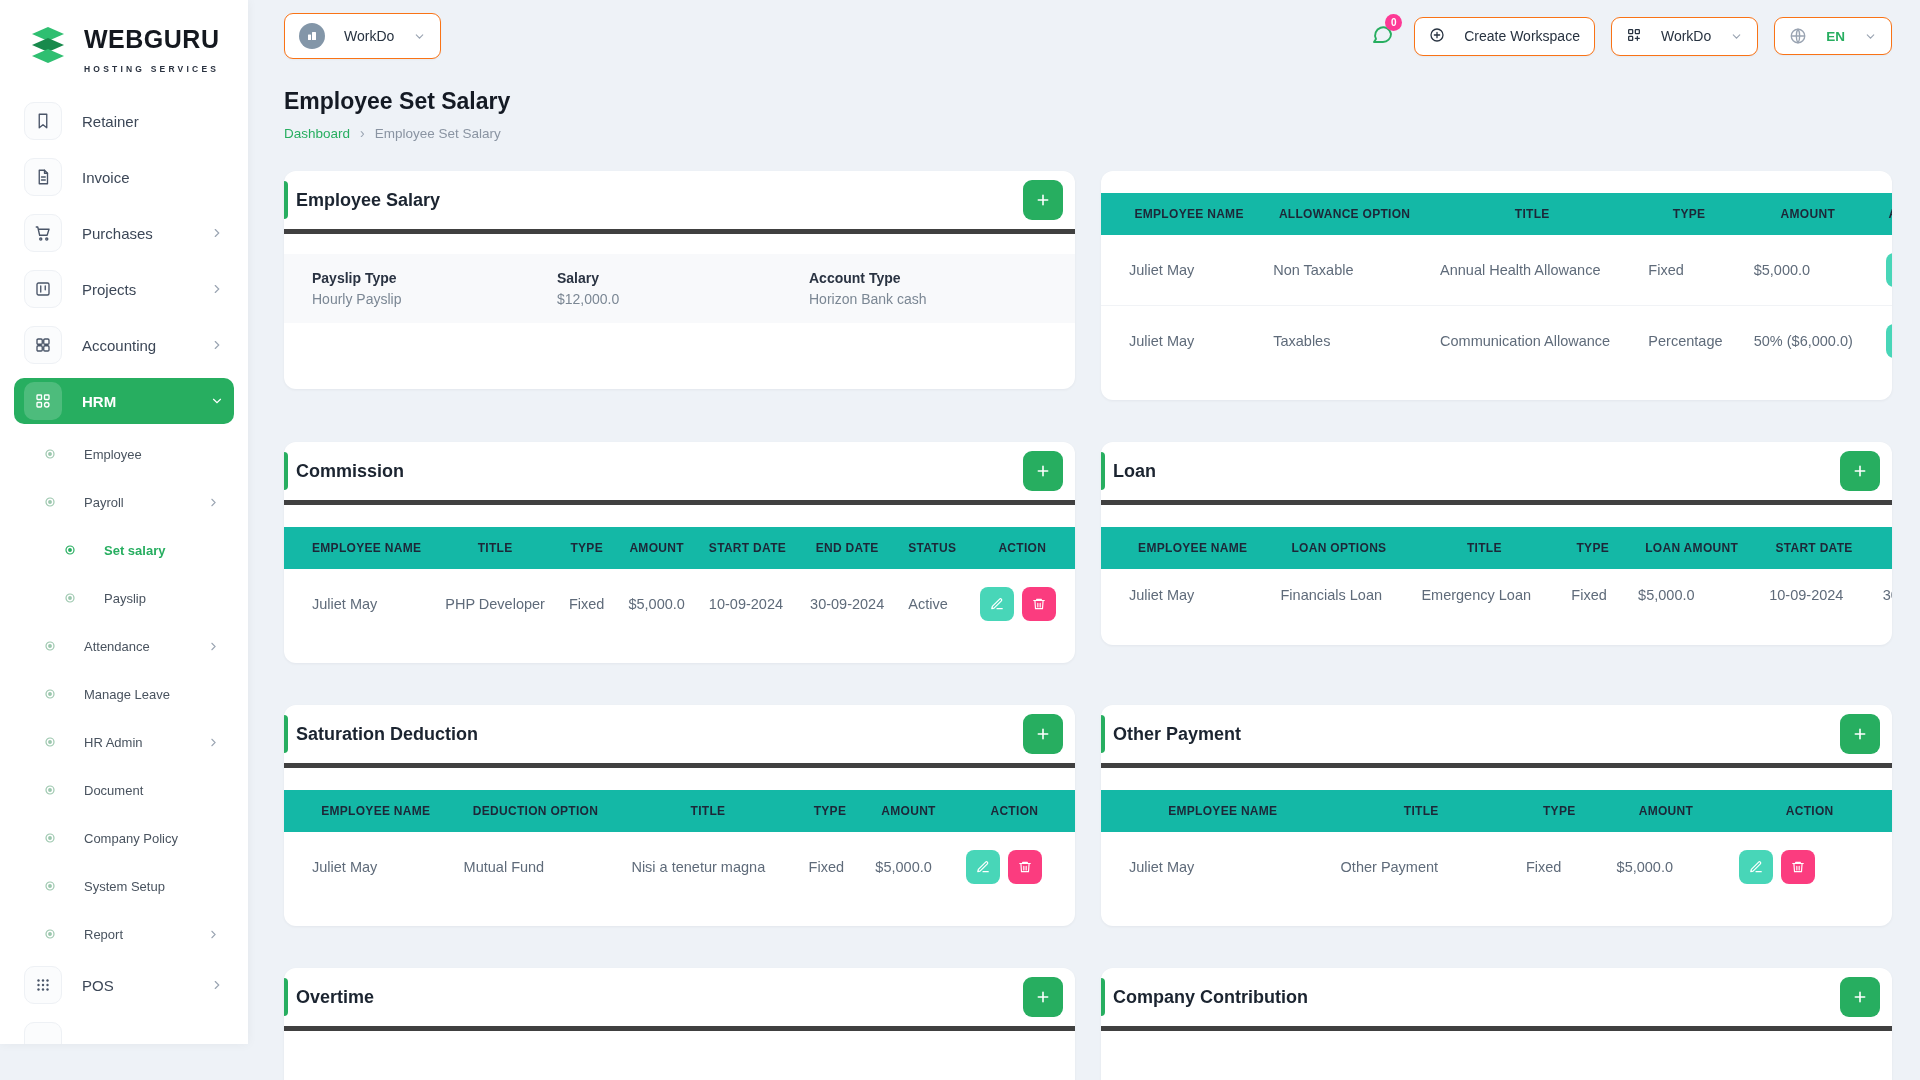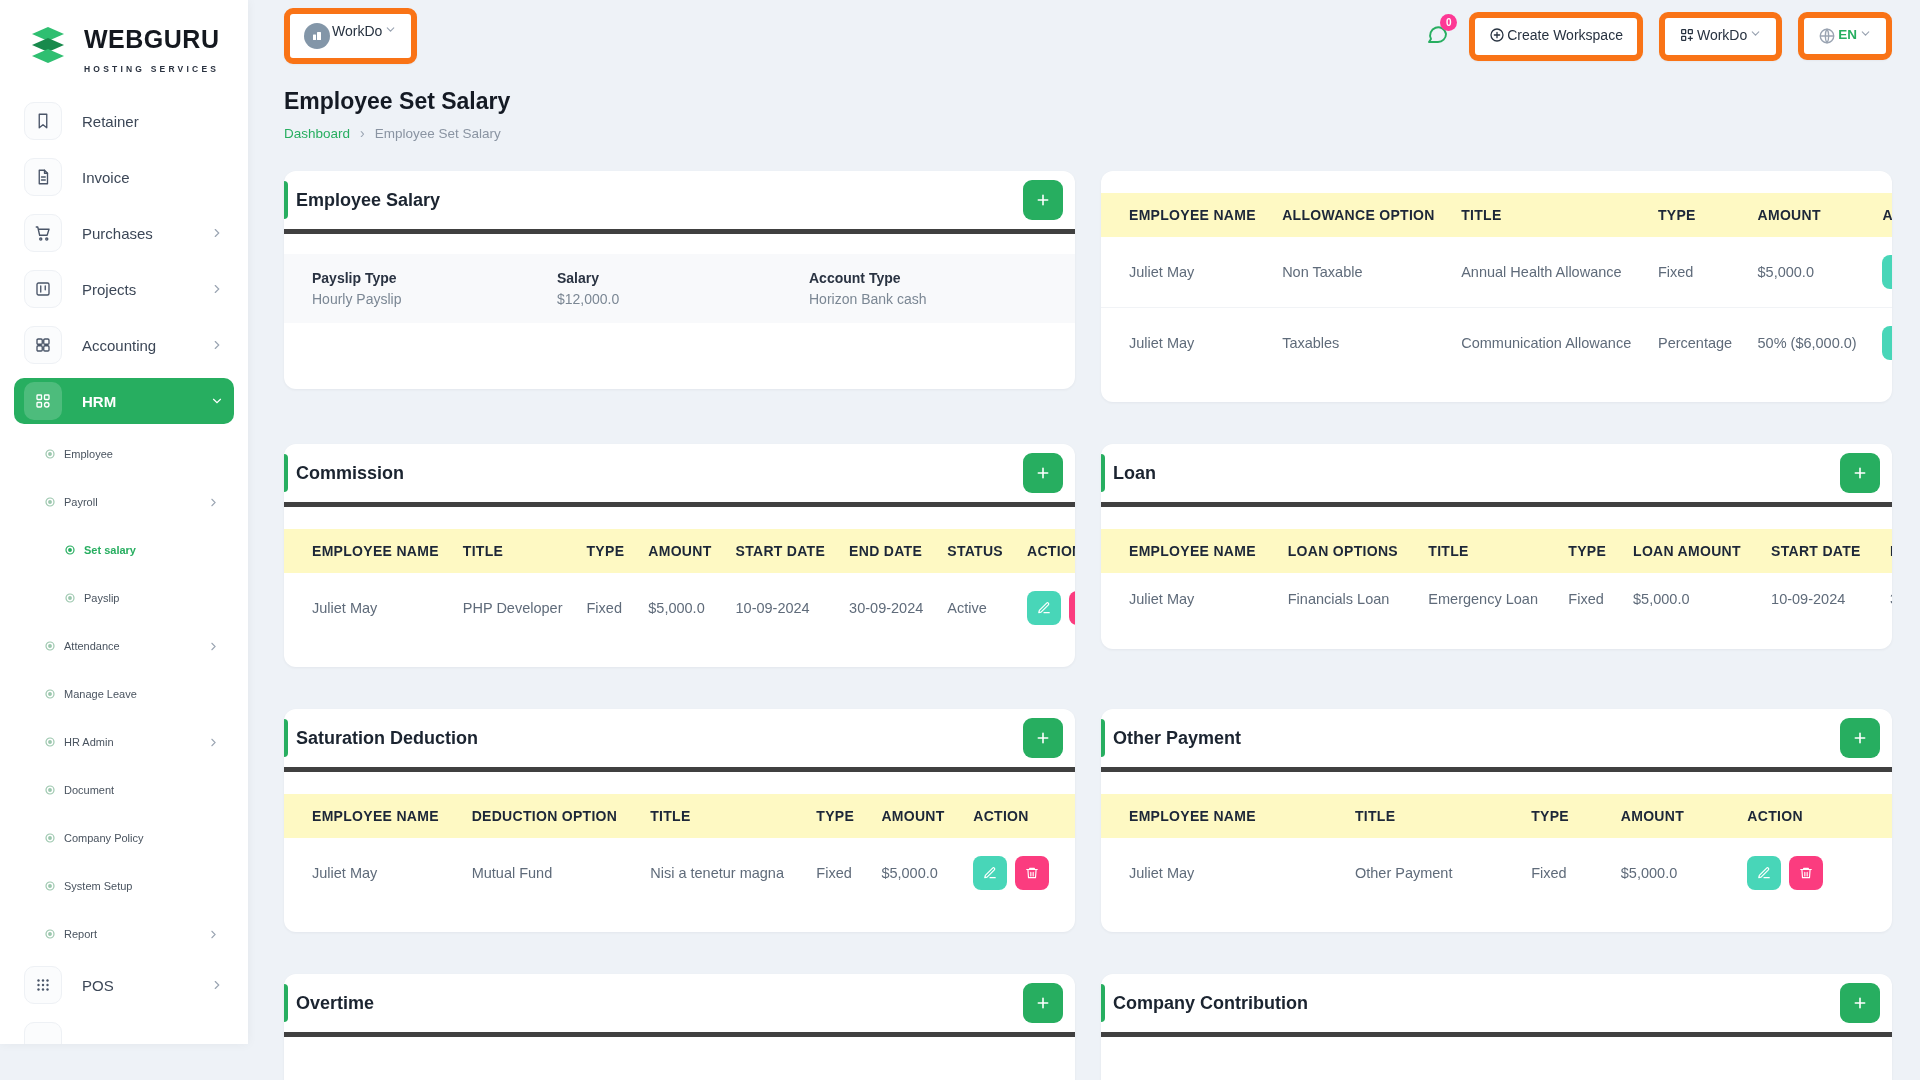--- a/index.html
+++ b/index.html
@@ -21,33 +21,33 @@
   .logo-text .logo-tag{font-size:8.5px;letter-spacing:3.2px;color:#2a3240;margin-top:12px;font-weight:600}
   .nav{padding:2px 14px 0 14px;flex:1;overflow:hidden}
   .nav-item{display:flex;align-items:center;gap:20px;height:46px;margin-bottom:10px;
     padding:0 10px;border-radius:10px;font-size:15px;color:#3c4757;cursor:pointer}
   .icon-box{width:38px;height:38px;min-width:38px;border-radius:10px;background:#fbfcfd;
     border:1px solid #eef1f5;display:grid;place-items:center;color:#4a5568}
   .nav-item .chev{margin-left:auto;color:#9aa4b2;display:grid;place-items:center}
   .nav-item.active{background:var(--primary);color:#fff;font-weight:700}
   .nav-item.active .icon-box{background:rgba(255,255,255,.18);border-color:transparent;color:#fff}
   .nav-item.active .chev{color:#fff}
-  .sub-item{display:flex;align-items:center;gap:8px;height:40px;margin-bottom:8px;
-    padding-left:30px;font-size:11px;color:#49535f;cursor:pointer}
+  .sub-item{display:flex;align-items:center;gap:28px;height:40px;margin-bottom:8px;
+    padding-left:30px;font-size:13px;color:#49535f;cursor:pointer}
   .sub-item .bullet{color:#9cc7ae;display:grid;place-items:center}
   .sub-item .chev{margin-left:auto;margin-right:14px;color:#9aa4b2;display:grid;place-items:center}
   .sub-item.deep{padding-left:50px}
   .sub-item.active{color:var(--primary);font-weight:600}
   .sub-item.active .bullet{color:var(--primary)}
 
   
   .main{flex:1;display:flex;flex-direction:column;overflow:hidden;height:1080px}
   .topbar{height:72px;min-height:72px;display:flex;align-items:center;
     justify-content:space-between;padding:0 28px 0 36px}
-  .pill{display:inline-flex;align-items:flex-start;gap:2px;background:#fff;border:6px solid #f97316;
+  .pill{display:inline-flex;align-items:center;gap:19px;background:#fff;border:1px solid #f97316;
     border-radius:9px;padding:9px 14px;font-size:14px;color:#273240;cursor:pointer;
     box-shadow:0 1px 2px rgba(16,24,40,.04)}
   .pill .chev{color:#9aa4b2;display:grid;place-items:center}
   .ws-avatar{width:26px;height:26px;border-radius:50%;background:#8396a8;display:grid;place-items:center}
   .topbar-right{display:flex;align-items:center;gap:16px}
   .chat-wrap{position:relative;margin-right:4px;cursor:pointer;display:grid;place-items:center;color:var(--primary)}
   .chat-badge{position:absolute;top:-8px;right:-8px;min-width:17px;height:17px;border-radius:9px;
     background:var(--badge);color:#fff;font-size:10px;font-weight:700;display:grid;place-items:center;padding:0 4px}
   .lang-label{color:var(--primary);font-weight:700;font-size:13.5px}
   .globe{color:#9aa4b2;display:grid;place-items:center}
@@ -73,21 +73,21 @@
   .salary-body{padding:20px 0 66px}
   .salary-strip{display:flex;background:#f8f9fb;padding:16px 28px}
   .fcol1{width:245px}.fcol2{width:252px}.fcol3{flex:1}
   .flabel{font-size:14px;font-weight:700;color:#2a3342}
   .fvalue{font-size:14px;color:#7b8794;margin-top:5px}
 
   .table-wrap{overflow:hidden;padding:22px 0 24px}
   table{border-collapse:collapse;width:100%;white-space:nowrap;table-layout:auto}
   .crop-850 table{min-width:850px}
   .crop-880 table{min-width:880px}
-  th{background:#fef9c3;text-align:left;font-size:14px;font-weight:700;color:#1d2738;
+  th{background:#14b8a6;text-align:center;font-size:12px;font-weight:700;color:#1d2738;
     padding:14px 12px;letter-spacing:.3px}
   td{padding:18px 12px;font-size:14.5px;color:#5f6b7a}
   th:first-child,td:first-child{padding-left:28px}
   tbody tr + tr td{border-top:1px solid #f1f3f6}
   .icon-btn{width:34px;height:34px;border-radius:8px;border:none;display:inline-grid;
     place-items:center;margin-right:8px;cursor:pointer;vertical-align:middle}
   .icon-btn.edit{background:var(--edit)}
   .icon-btn.delete{background:var(--delete)}
   .stub-body{height:86px}
 </style>

